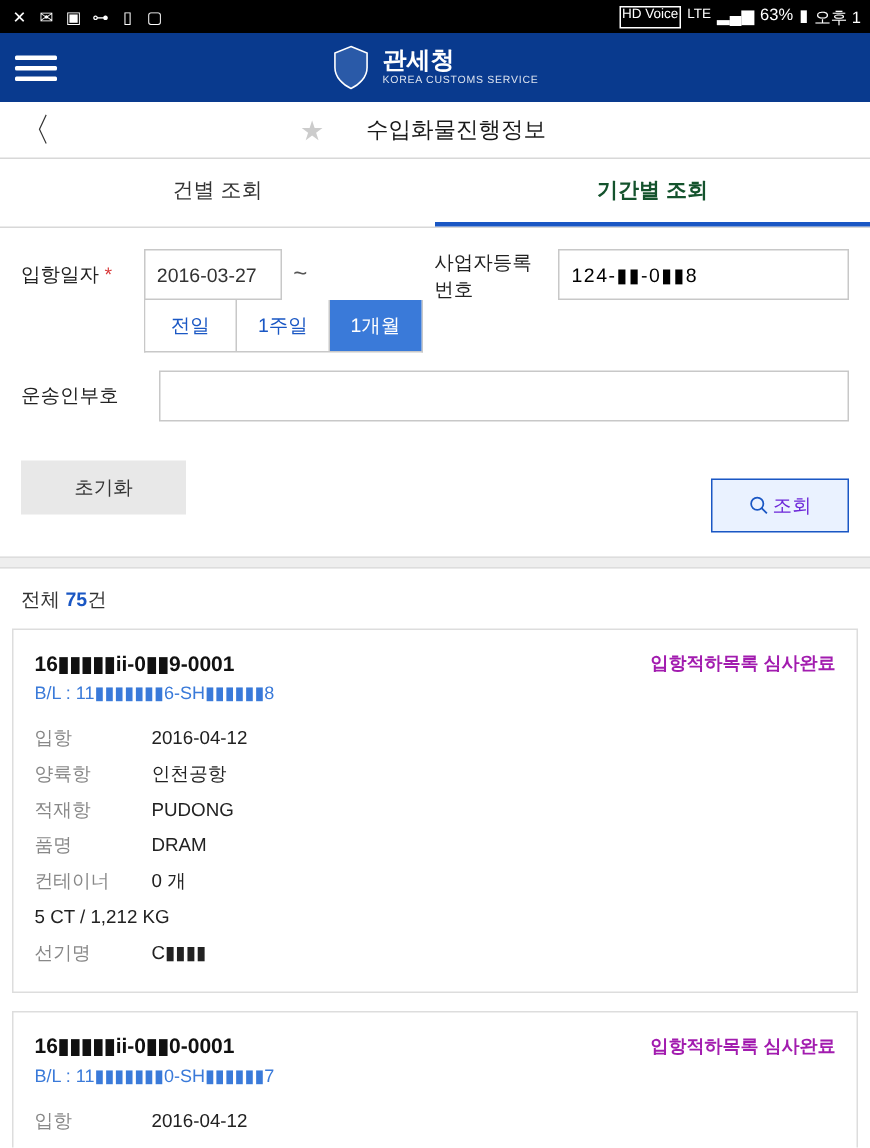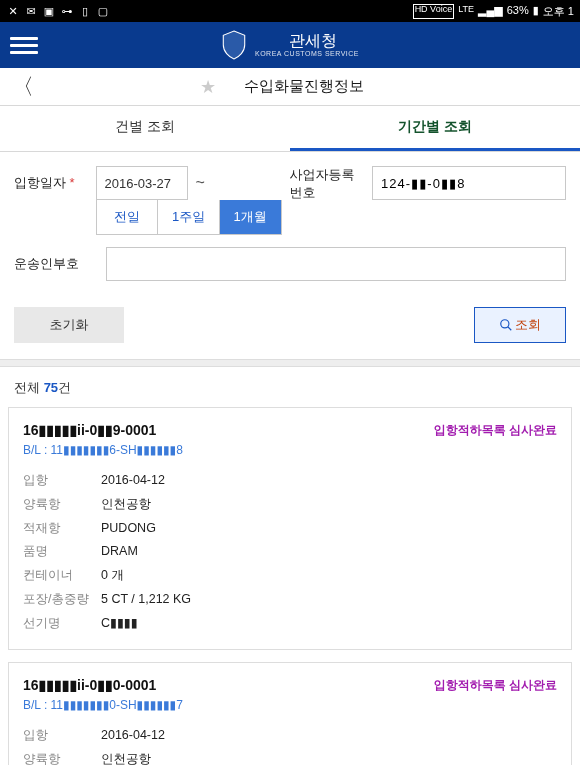--- a/index.html
+++ b/index.html
@@ -9,21 +9,21 @@
 .status-left { display: flex; gap: 4px; align-items: center; }
 .status-right { display: flex; gap: 4px; }
 .status-icon { width: 14px; height: 14px; display: inline-flex; align-items: center; justify-content: center; }
 
 .header { background: #093a8e; color: #fff; height: 46px; display: flex; align-items: center; padding: 0 10px; position: relative; }
 .menu-btn { width: 28px; height: 28px; display: flex; flex-direction: column; justify-content: center; gap: 4px; }
 .menu-btn span { height: 3px; background: #fff; border-radius: 1px; }
 .logo-wrap { position: absolute; left: 50%; transform: translateX(-50%); display: flex; align-items: center; gap: 8px; }
 .logo-shield { width: 26px; height: 30px; }
 .logo-text { display: flex; flex-direction: column; line-height: 1.1; }
-.logo-title { font-size: 16px; font-weight: 400; margin-left: 34px; }
+.logo-title { font-size: 16px; font-weight: 700; }
 .logo-sub { font-size: 7px; letter-spacing: 0.5px; opacity: 0.85; }
 
 .subheader { border-bottom: 1px solid #d8d8d8; height: 38px; display: flex; align-items: center; padding: 0 12px; }
 .back-btn { font-size: 22px; color: #333; margin-right: 8px; font-weight: 300; }
 .star { color: #ccc; font-size: 18px; margin-right: 6px; position: absolute; left: 50%; transform: translateX(-90px); }
 .subtitle { position: absolute; left: 50%; transform: translateX(-50%); font-size: 15px; color: #1a1a1a; font-weight: 500; margin-left: 14px; text-align: center; }
 
 .tabs { display: flex; border-bottom: 1px solid #d8d8d8; }
 .tab { flex: 1; text-align: center; padding: 12px 0; font-size: 14px; color: #333; cursor: pointer; }
 .tab.active { color: #14532d; font-weight: 600; border-bottom: 3px solid #1a57c4; }
@@ -40,21 +40,21 @@
 .period-btn { flex: 1; height: 34px; font-size: 13px; background: #fff; border: none; border-right: 1px solid #c8c8c8; color: #1a57c4; cursor: pointer; }
 .period-btn:last-child { border-right: none; }
 .period-btn.active { background: #3a7ad9; color: #fff; }
 .biz-label { width: 100px; font-size: 13px; color: #222; padding: 0 8px; display: flex; align-items: center; }
 .biz-input { flex: 1; height: 34px; border: 1px solid #c8c8c8; padding: 0 8px; font-size: 13px; letter-spacing: 1px; }
 .full-input { width: 100%; height: 34px; border: 1px solid #c8c8c8; padding: 0 8px; font-size: 13px; }
 
 .action-row { display: flex; gap: 8px; padding: 0 14px 16px; }
 .reset-btn { width: 110px; height: 36px; background: #e8e8e8; border: none; font-size: 13px; color: #333; cursor: pointer; }
 .spacer { flex: 1; }
-.search-btn { width: 92px; height: 36px; background: #eaf2ff; border: 1px solid #1a57c4; color: #c2410c; font-size: 13px; cursor: pointer; display: flex; align-items: center; justify-content: center; gap: 2px; }
+.search-btn { width: 92px; height: 36px; background: #eaf2ff; border: 1px solid #1a57c4; color: #6d28d9; font-size: 13px; cursor: pointer; display: flex; align-items: center; justify-content: center; gap: 2px; margin-top: 12px; }
 
 .divider { height: 8px; background: #eee; border-top: 1px solid #ddd; border-bottom: 1px solid #ddd; }
 
 .total { padding: 12px 14px 10px; font-size: 13px; color: #333; }
 .total-count { color: #1a57c4; font-weight: 600; }
 
 .card { border: 1px solid #ddd; margin: 0 8px 12px; padding: 14px; background: #fff; }
 .card-head { display: flex; justify-content: space-between; margin-bottom: 4px; }
 .card-title { font-size: 14px; font-weight: 700; color: #111; }
 .card-status { font-size: 12px; color: #a21caf; font-weight: bold; }
@@ -177,21 +177,20 @@
       </div>
     <div class="card-row">
         <span class="card-key">품명</span>
         <span class="card-val">DRAM</span>
       </div>
     <div class="card-row">
         <span class="card-key">컨테이너</span>
         <span class="card-val">0 개</span>
       </div>
     <div class="card-row">
-        <span class="card-key">포장/총중량</span>
         <span class="card-val">5 CT / 1,212 KG</span>
       </div>
     <div class="card-row">
         <span class="card-key">선기명</span>
         <span class="card-val">C▮▮▮▮</span>
       </div>
   </div>
 
   <div class="card">
     <div class="card-head">

